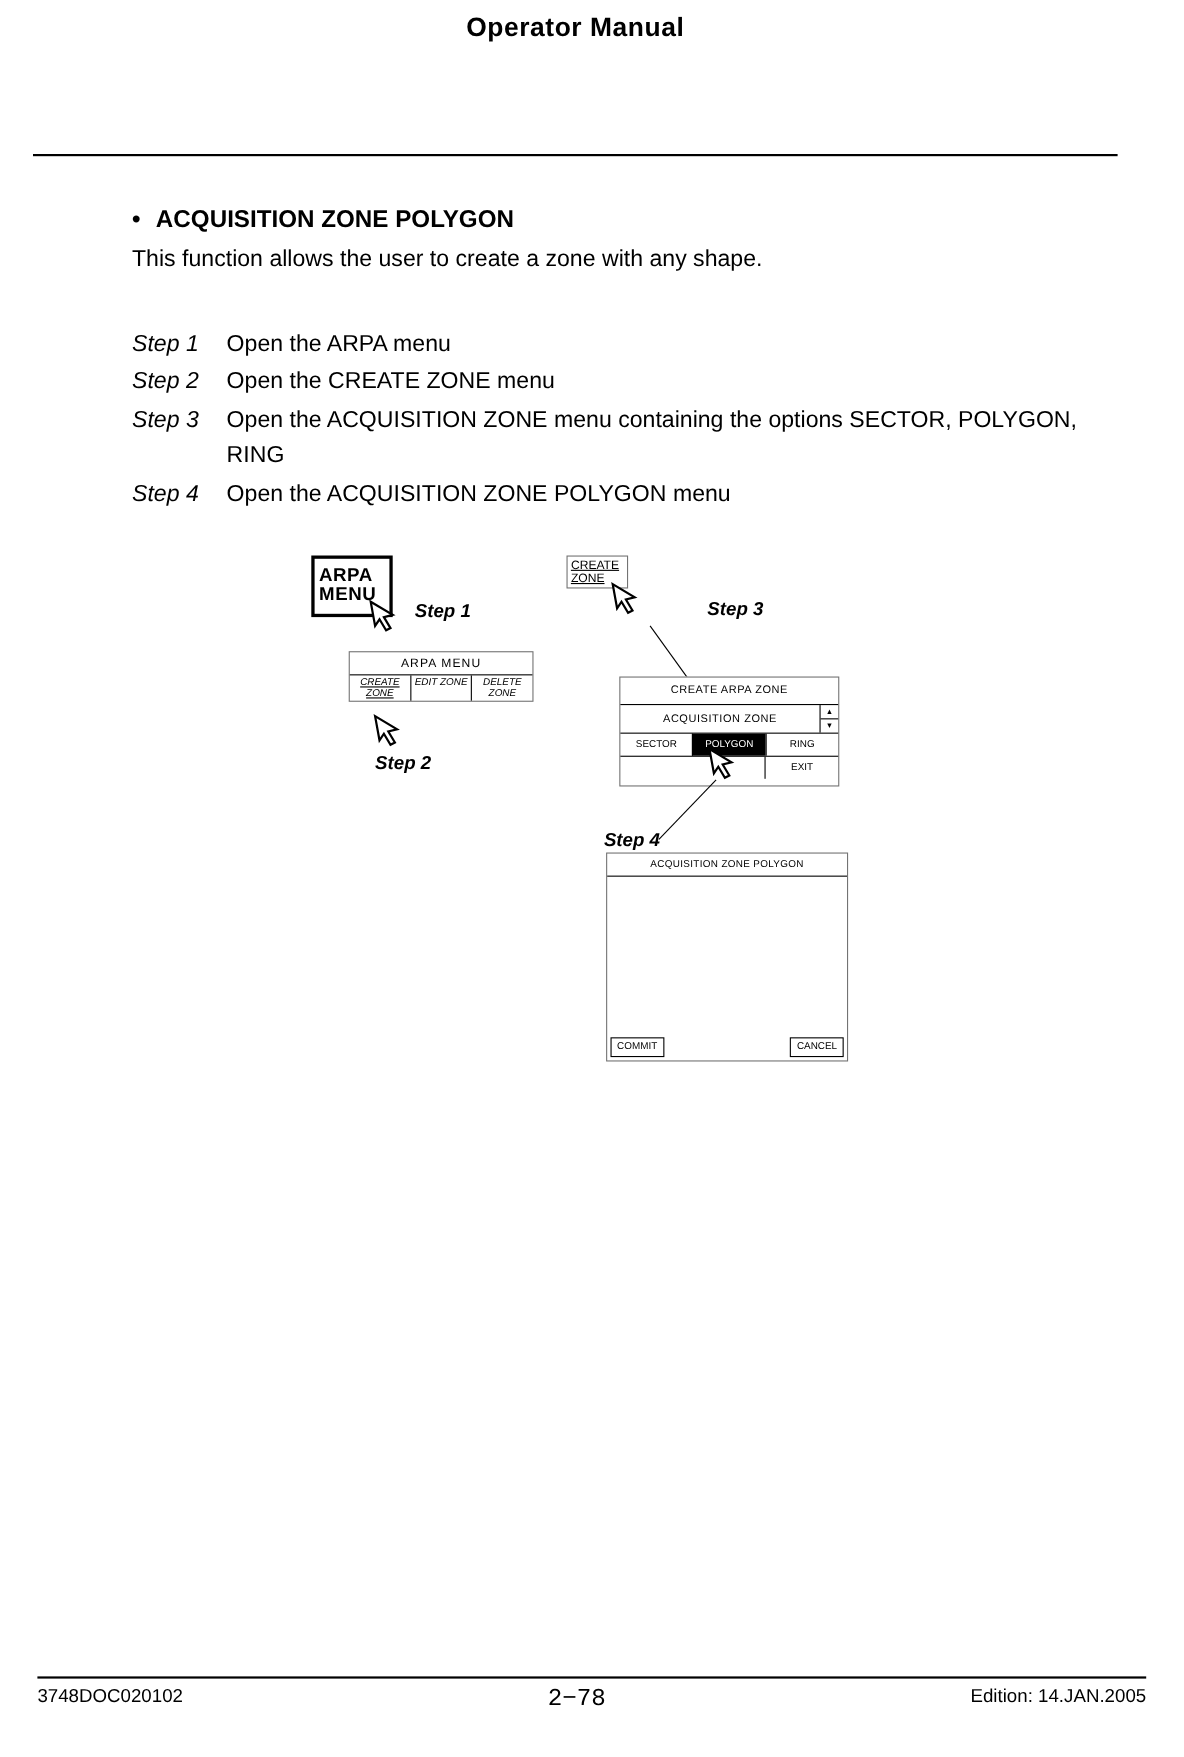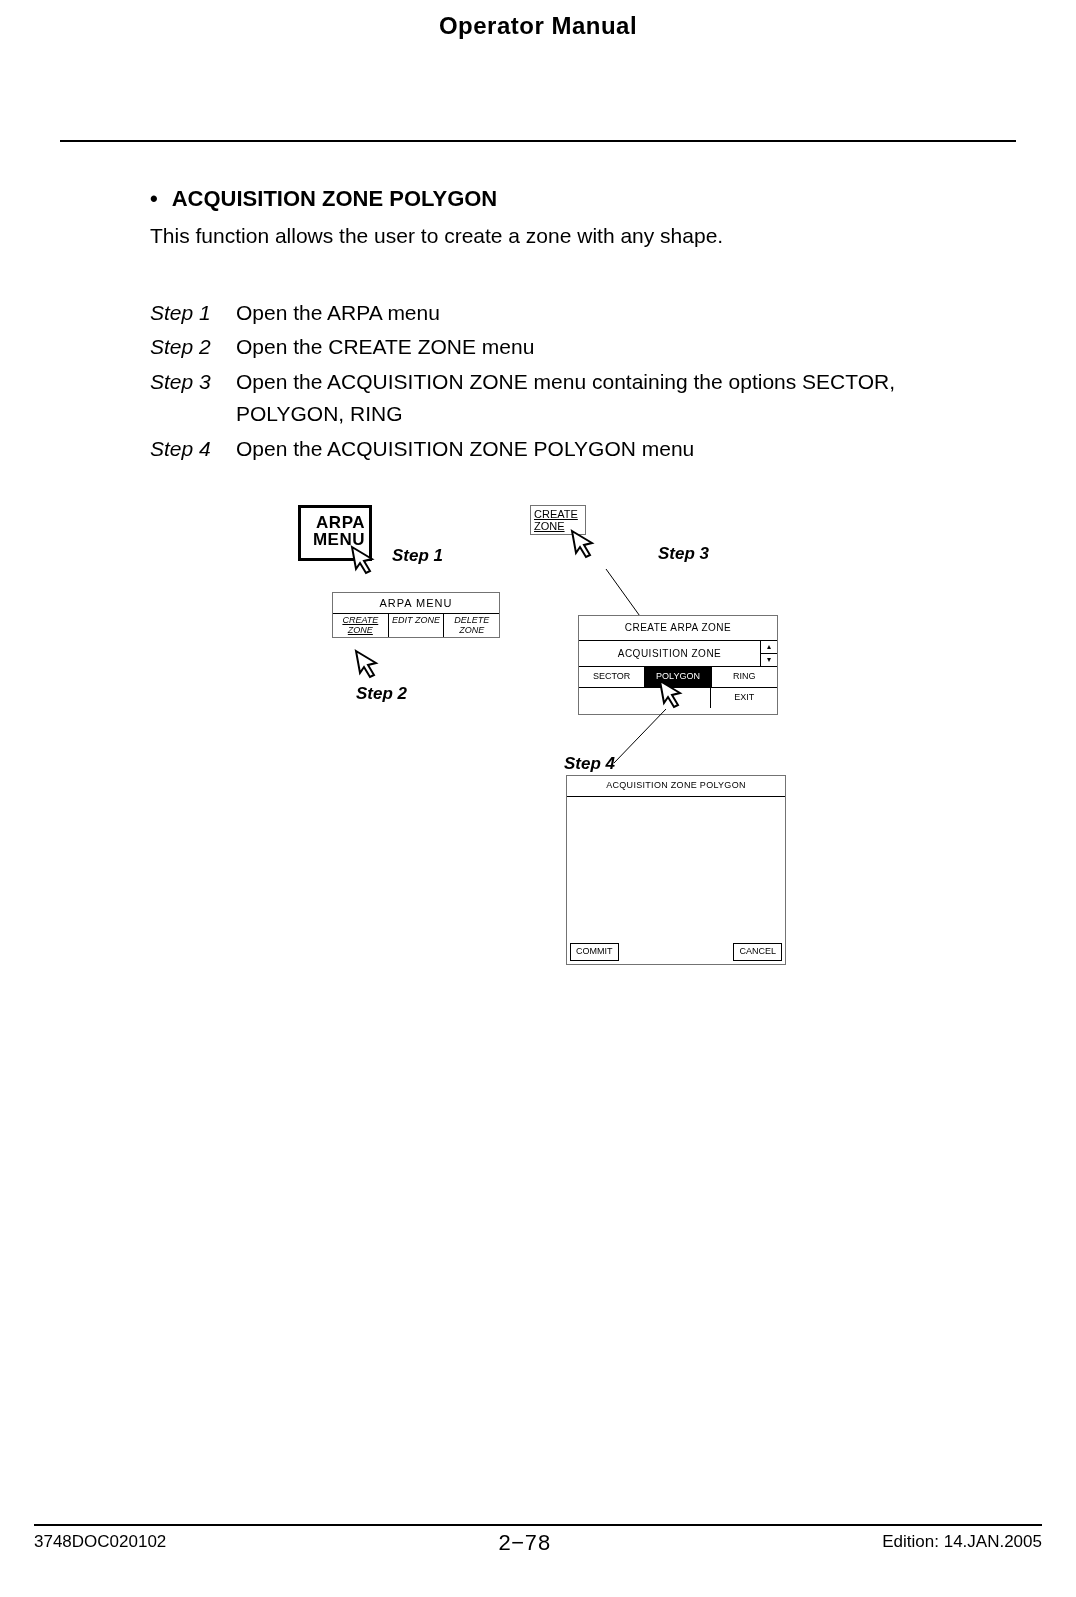--- a/index.html
+++ b/index.html
@@ -8,21 +8,21 @@
     font-family: Arial, Helvetica, sans-serif;
     background: #fff;
     width: 1076px;
     color: #000;
   }
   .page {
     width: 1076px;
     height: 1597px;
     position: relative;
     box-sizing: border-box;
-    padding: 12px 60px 40px 60px;
+    padding: 12px 60px 40px 30px;
   }
   .header {
     text-align: center;
     font-size: 24px;
     font-weight: bold;
     letter-spacing: 0.5px;
     margin-top: 0;
   }
   hr.top-rule {
     border: none;
@@ -89,21 +89,21 @@
     width: 74px;
     height: 56px;
     border: 3px solid #000;
     font-family: Arial, sans-serif;
     font-weight: 900;
     font-size: 17px;
     line-height: 1;
     padding: 6px 4px;
     letter-spacing: 0.5px;
   }
-  .arpa-btn .l1, .arpa-btn .l2 { display:block;text-align:right; }
+  .arpa-btn .l1, .arpa-btn .l2 { display:block; }
   .ital-label {
     position: absolute;
     font-style: italic;
     font-weight: bold;
     font-size: 17px;
   }
   .arpa-menu-box {
     left: 34px;
     top: 87px;
     width: 168px;

